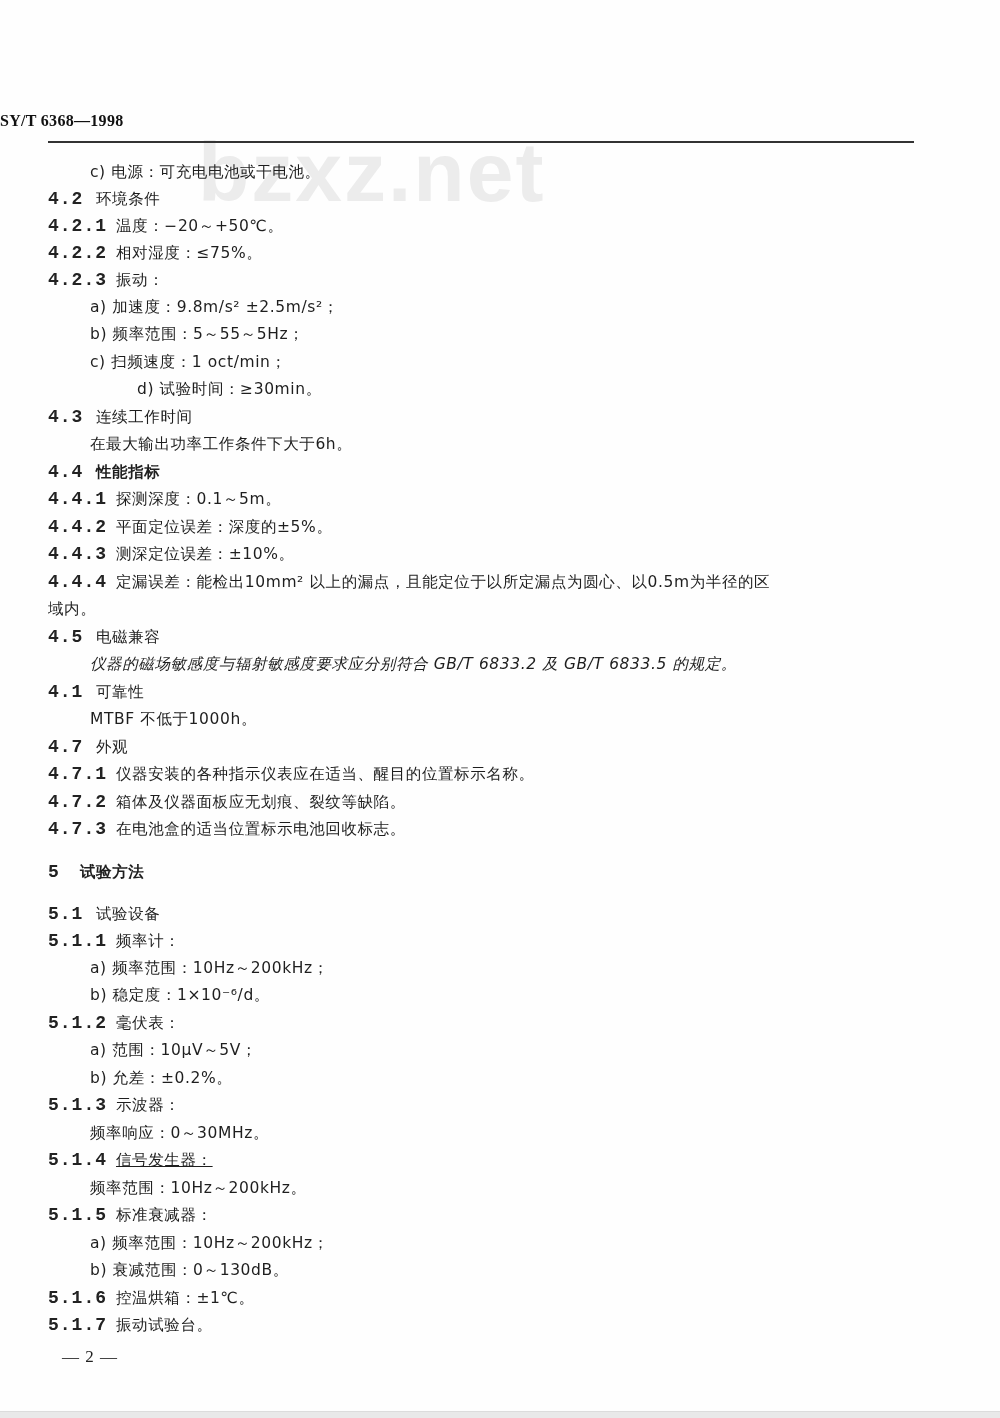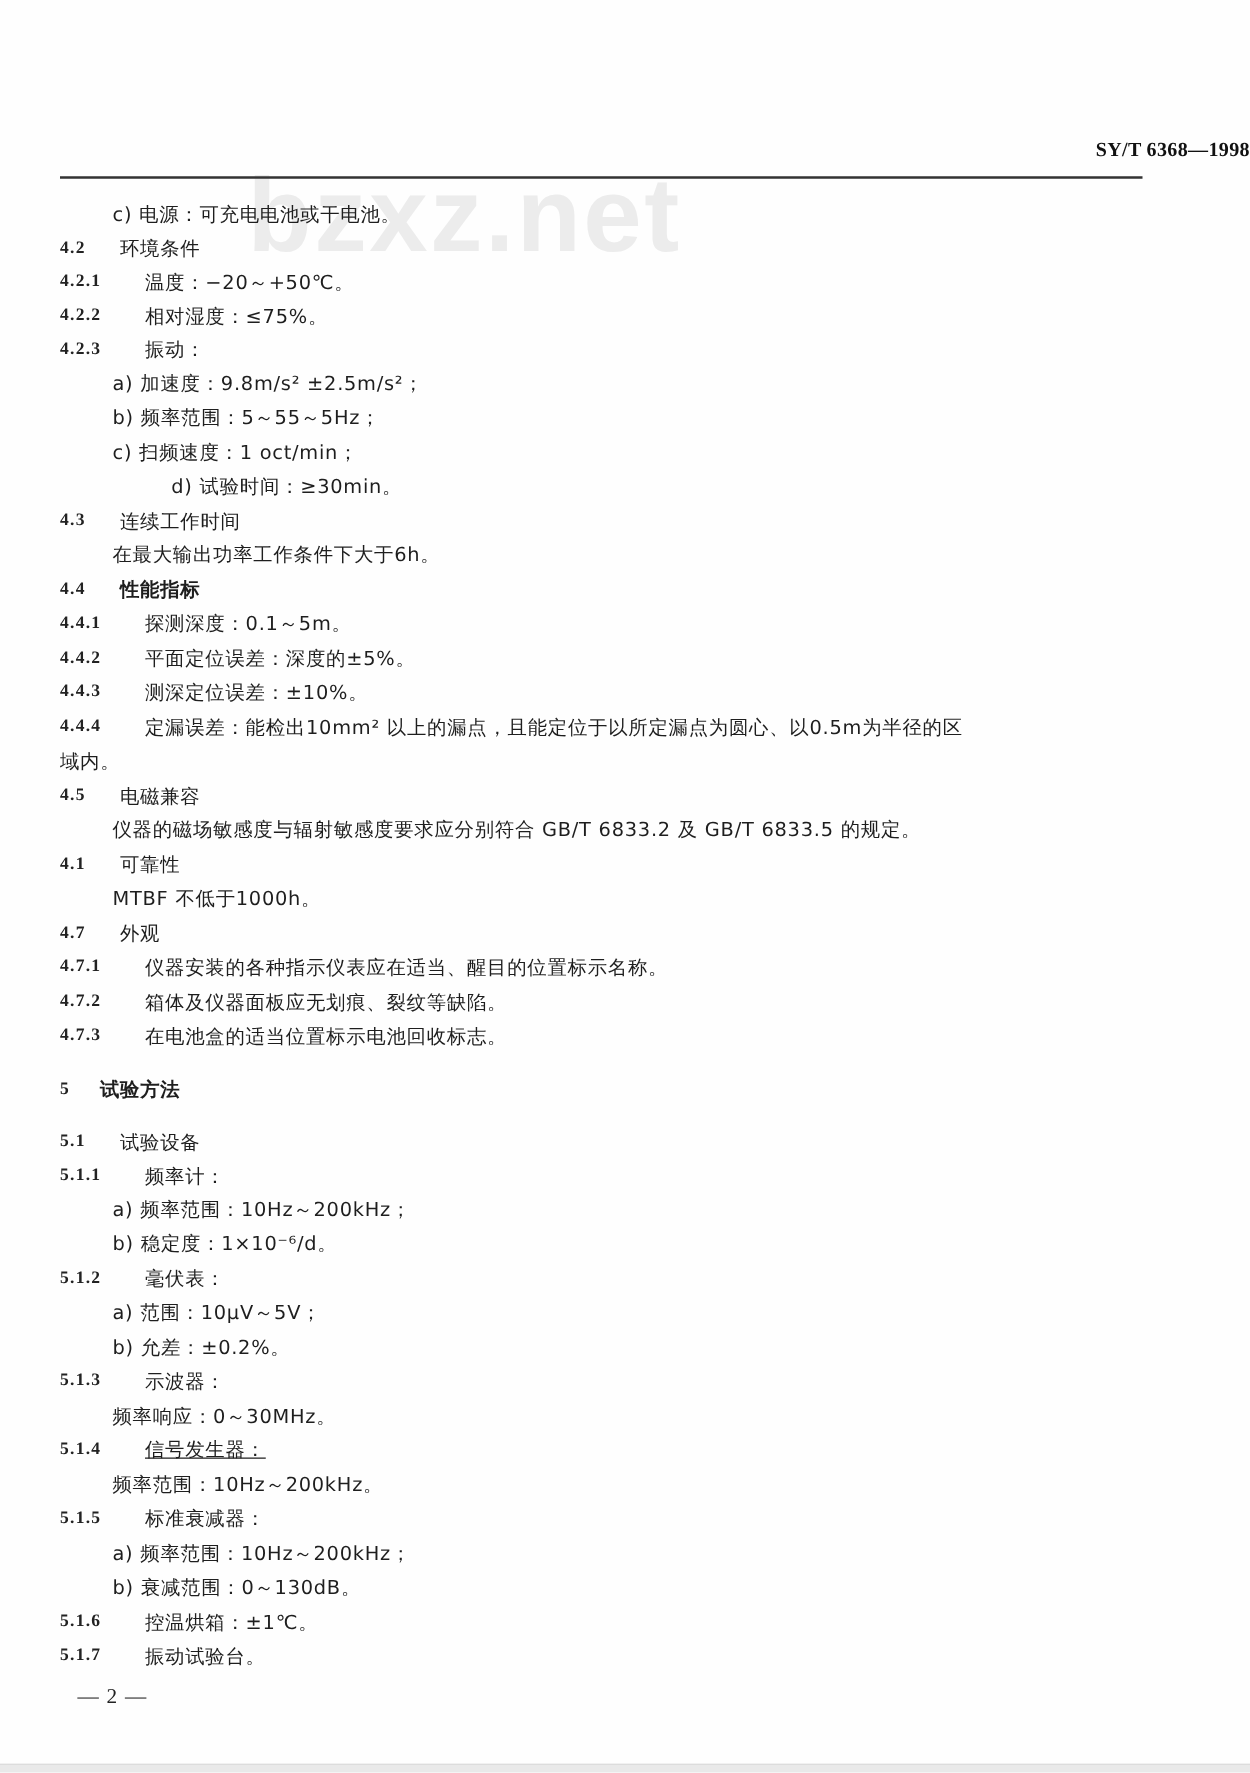--- a/index.html
+++ b/index.html
@@ -27,21 +27,21 @@
       position: absolute;
       left: 0; top: 1411px;
       width: 1000px; height: 7px;
       background: #e9e9e9;
       border-top: 1px solid #dcdcdc;
     }
     .running-header {
       position: absolute;
       left: 0; width: 1000px;
       top: 112px;
-      text-align: right;
+      text-align: left;
       font-family: "Liberation Serif", "DejaVu Serif", serif;
       font-weight: bold;
       font-size: 16px;
       letter-spacing: 0.3px;
       color: #111;
     }
     .header-rule {
       position: absolute;
       left: 48px;
       top: 141px;
@@ -66,23 +66,23 @@
       position: absolute;
       left: 0;
       white-space: nowrap;
       font-size: 15.5px;
       line-height: 20px;
       z-index: 1;
       letter-spacing: 0.6px;
     }
     .num {
       position: absolute;
-      font-family: Liberation Serif, serif;
-      font-weight: bold;
-      font-size: 14px;
+      font-family: Liberation Mono, monospace;
+      font-weight: bold;
+      font-size: 18px;
       letter-spacing: 1px;
       color: #222;
     }
     .txt {
       position: absolute;
       font-family: "DejaVu Sans", "Liberation Sans", sans-serif;
       font-size: 15.5px;
       color: #1e1e1e;
     }
     .bold-txt {
@@ -166,21 +166,21 @@
         <span class="txt" style="left: 116px; top: 0px;">定漏误差：能检出10mm² 以上的漏点，且能定位于以所定漏点为圆心、以0.5m为半径的区</span>
       </div>
       <div class="line" style="top: 599px;">
         <span class="txt" style="left: 48px; top: 0px;">域内。</span>
       </div>
       <div class="line" style="top: 627px;">
         <span class="num" style="left: 48px; top: 0px;">4.5</span>
         <span class="txt" style="left: 96px; top: 0px;">电磁兼容</span>
       </div>
       <div class="line" style="top: 654px;">
-        <span class="txt" style="left: 90px; top: 0px;">仪器的磁场敏感度与辐射敏感度要求应分别符合 GB/T 6833.2 及 GB/T 6833.5 的规定。</span>
+        <span class="txt" style="left: 90px; top: 0px; font-style: italic;">仪器的磁场敏感度与辐射敏感度要求应分别符合 GB/T 6833.2 及 GB/T 6833.5 的规定。</span>
       </div>
       <div class="line" style="top: 682px;">
         <span class="num" style="left: 48px; top: 0px;">4.1</span>
         <span class="txt" style="left: 96px; top: 0px; text-align: right;">可靠性</span>
       </div>
       <div class="line" style="top: 709px;">
         <span class="txt" style="left: 90px; top: 0px;">MTBF 不低于1000h。</span>
       </div>
       <div class="line" style="top: 737px;">
         <span class="num" style="left: 48px; top: 0px;">4.7</span>

